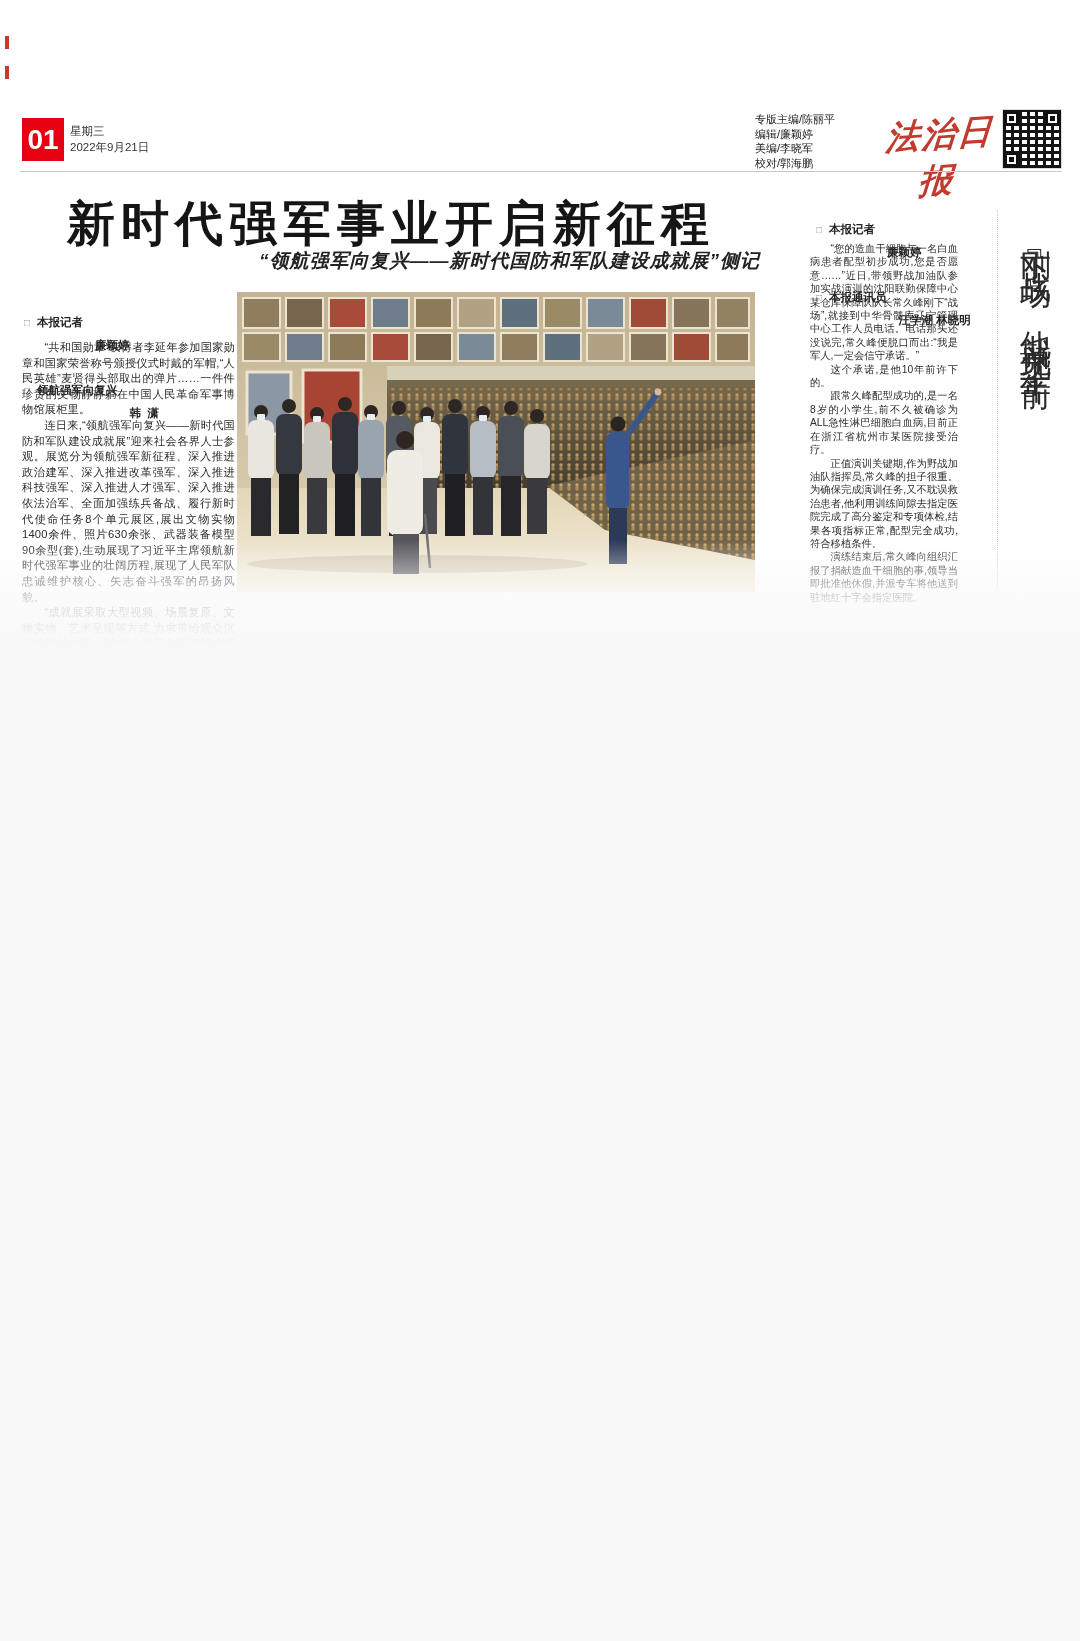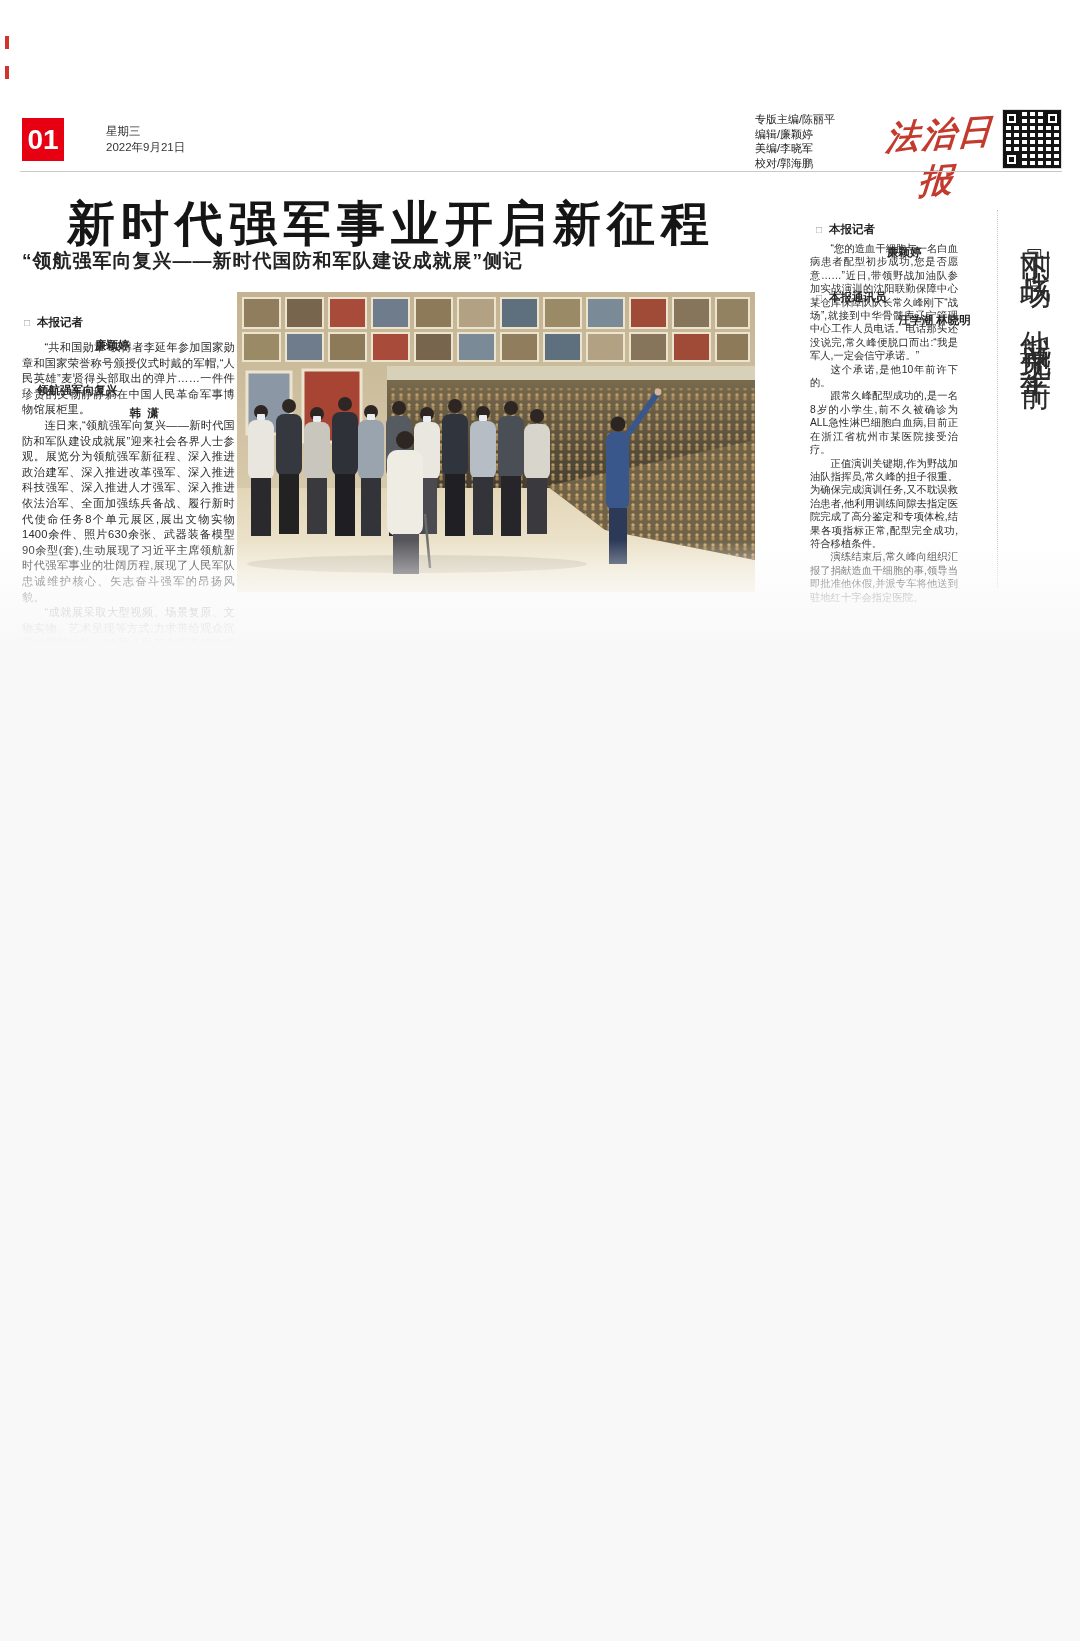--- a/index.html
+++ b/index.html
@@ -7,21 +7,21 @@
     font-family:"Liberation Sans","DejaVu Sans",sans-serif; }
   #sheet { position:absolute; inset:0; }
   #printed { position:absolute; left:0; top:0; width:1080px; height:650px; background:#fff; }
   .crop-mark { position:absolute; left:5px; width:4px; height:13px; background:#d0342c; }
   #crop1 { top:36px; } #crop2 { top:66px; }
 
   
   #pagenum { position:absolute; left:22px; top:118px; width:42px; height:43px;
     background:#e60012; color:#fff; font-size:28px; font-weight:bold;
     display:flex; align-items:center; justify-content:center; }
-  #dateblock { position:absolute; left:70px; top:123px; font-size:11.5px; color:#333; line-height:16px;margin-left:36px; }
+  #dateblock { position:absolute; left:70px; top:123px; font-size:11.5px; color:#333; line-height:16px; }
   #section-title { position:absolute; left:380px; top:112px; width:320px; text-align:center;
     color:#e60012; font-size:38px; font-weight:bold; letter-spacing:14px; }
   #credits { position:absolute; left:755px; top:112px; width:115px; text-align:left;
     font-size:11px; color:#222; line-height:14.5px; }
   #masthead { position:absolute; left:873px; top:112px; width:130px; text-align:center;
     color:#c23b2e; font-size:34px; font-weight:bold; font-style:italic;
     font-family:"DejaVu Serif","Liberation Serif",serif;
     transform:rotate(-4deg) skewX(-8deg); letter-spacing:2px; }
   #qr { position:absolute; left:1003px; top:110px; width:58px; height:58px; background:#fff;
     background-image:
@@ -29,22 +29,22 @@
       repeating-linear-gradient(90deg,#151515 0 3px,#fff 3px 8px);
     outline:1px solid #ddd; }
   .finder { position:absolute; width:15px; height:15px; background:#fff; border:3px solid #111; }
   .finder::after { content:""; position:absolute; inset:2px; background:#111; }
   #f1 { left:1004px; top:111px; } #f2 { left:1045px; top:111px; } #f3 { left:1004px; top:152px; }
   #header-rule { position:absolute; left:20px; top:171px; width:1042px; height:1px; background:#c9c9c9; }
 
   
   #main-headline { position:absolute; left:22px; top:192px; width:738px; text-align:center;
     font-size:48px; font-weight:800; color:#151515; letter-spacing:6px; }
-  #sub-headline { position:absolute; left:22px; top:248px; width:738px; text-align:left;
-    font-size:19px; font-weight:700; color:#222; letter-spacing:1px; }
+  #sub-headline { position:absolute; left:22px; top:248px; width:738px; text-align:right;
+    font-size:19px; font-weight:700; color:#222; letter-spacing:1px;font-style:italic; }
 
   
   .byline { position:absolute; font-size:11.5px; font-weight:bold; color:#222; }
   #byline-left { left:24px; top:291px; width:210px; }
   #byline-right { left:816px; top:198px; width:170px; }
   .byline-row { display:flex; align-items:center; margin-bottom:6px; }
   .byline-square { color:#999; font-size:10px; margin-right:7px; font-weight:normal; }
   .byline-label { margin-right:12px; white-space:pre; }
   .byline-name { white-space:pre;margin-top:47px; }
 

